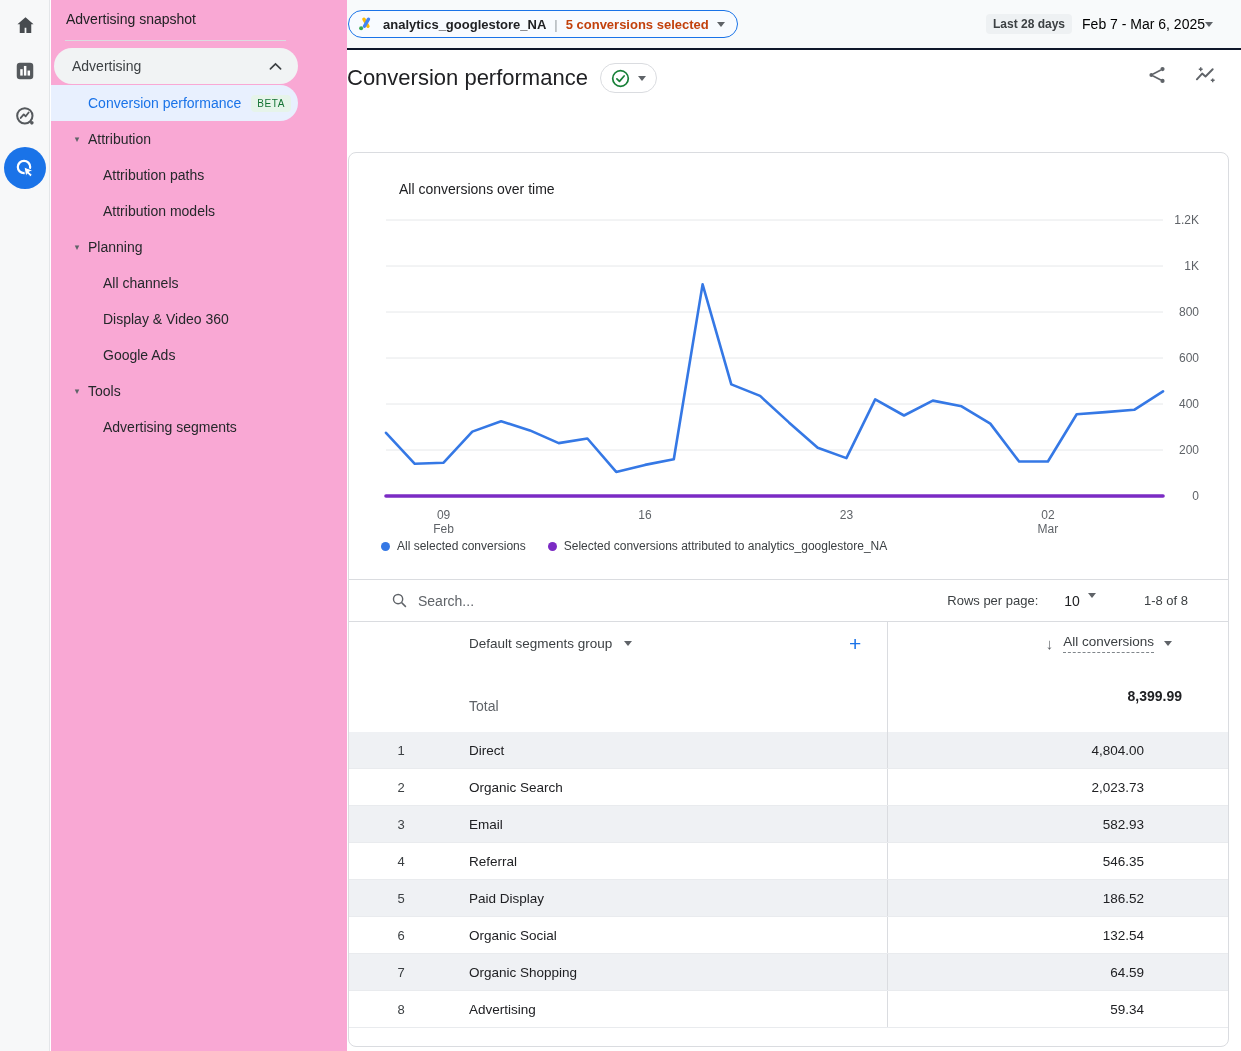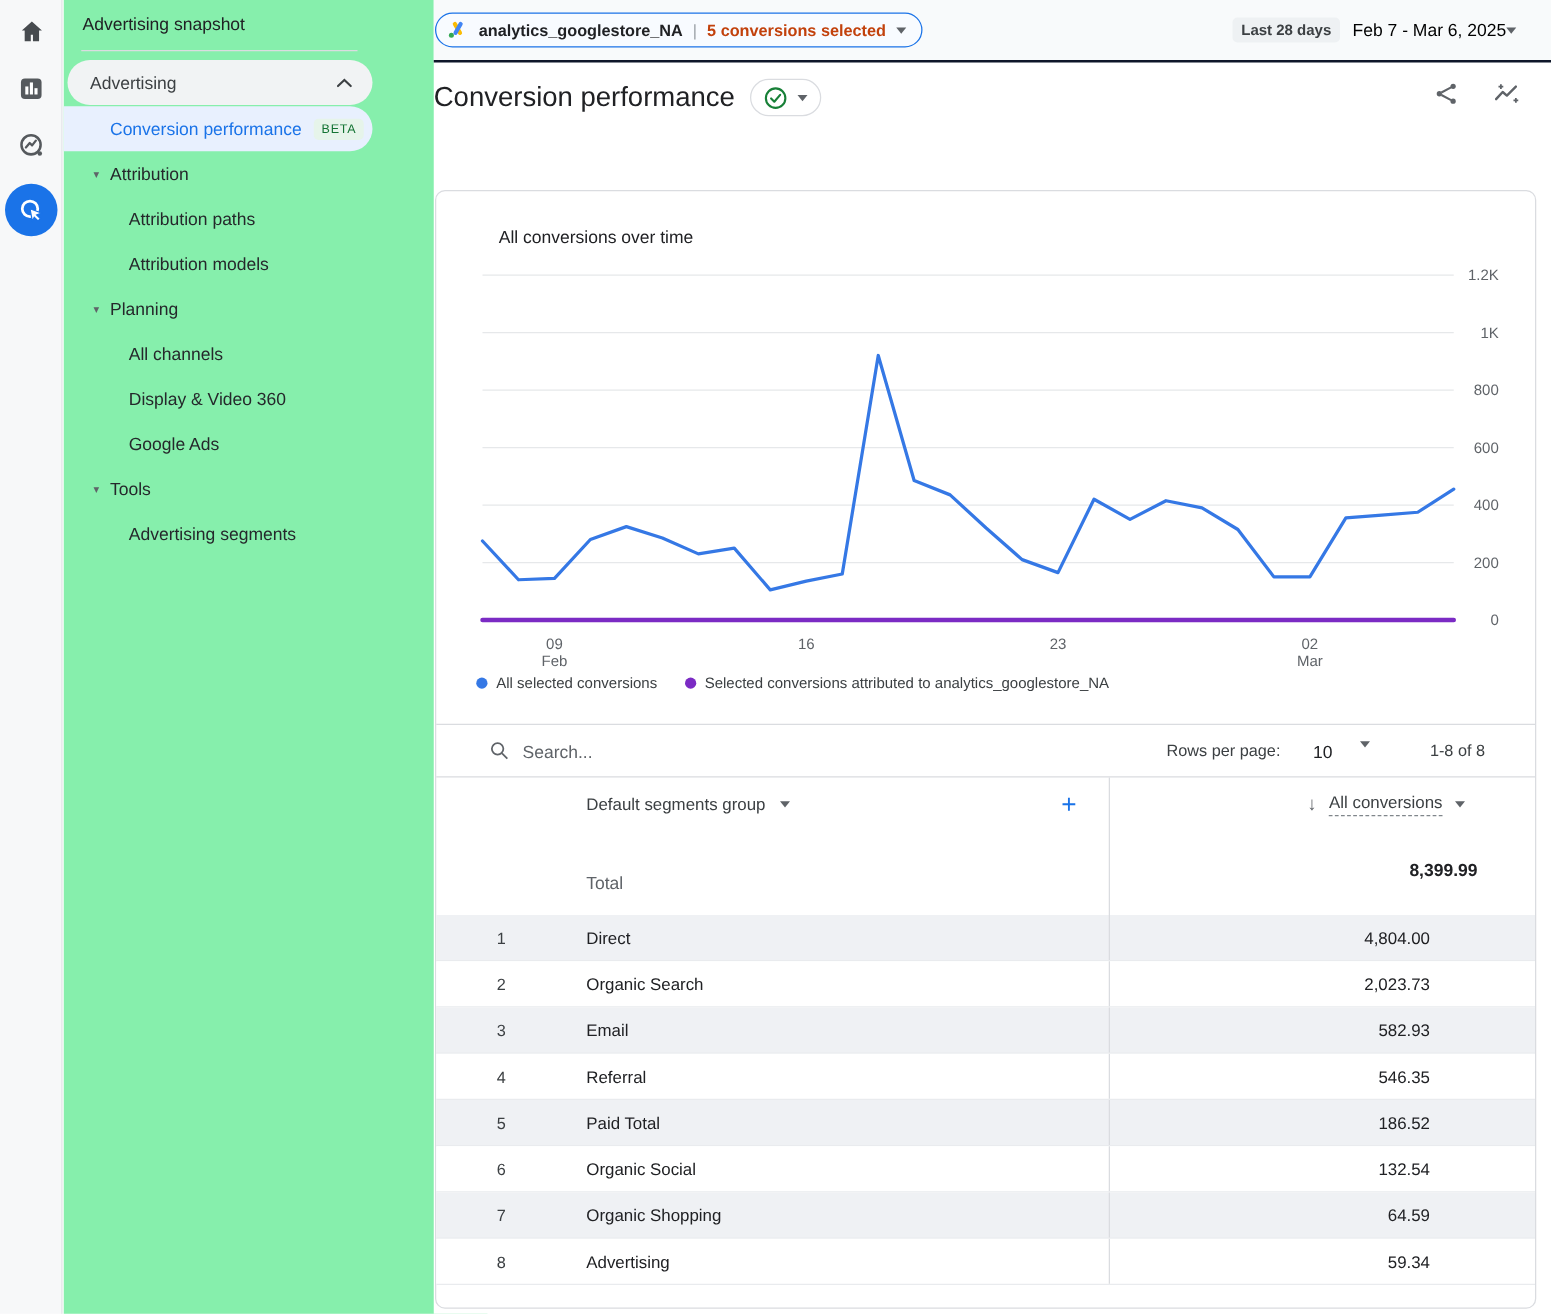--- a/index.html
+++ b/index.html
@@ -5,21 +5,21 @@
   * { box-sizing: border-box; margin: 0; padding: 0; }
   html,body { width:1241px; height:1051px; font-family:"Liberation Sans", sans-serif; background:#fff; color:#202124; overflow:hidden; }
 
   
   .rail { position:absolute; left:0; top:0; width:50px; height:1051px; background:#f7f8f9; border-right:1px solid #e3e6e9; z-index:5; }
   .rail-btn { position:absolute; left:0; width:50px; display:flex; justify-content:center; cursor:pointer; }
   .rail-home { top:14px; } .rail-reports { top:60px; } .rail-explore { top:105px; } .rail-adv { top:147px; }
   .adv-circle { width:42px; height:42px; border-radius:50%; background:#1a73e8; display:flex; align-items:center; justify-content:center; }
 
   
-  .nav { position:absolute; left:51px; top:0; width:339px; height:1051px; background:#86efac; }
+  .nav { position:absolute; left:51px; top:0; width:339px; height:1051px; background:#f9a8d4; }
   .nav-snapshot { position:absolute; top:11px; left:15px; font-size:14px; color:#202124; cursor:pointer; }
   .nav-divider { position:absolute; top:40px; left:14px; width:221px; border-top:1px solid #dadce0; }
   .nav-section-head { position:absolute; top:48px; left:3px; width:244px; height:36px; background:#f1f3f4; border-radius:18px;
       display:flex; align-items:center; justify-content:space-between; padding:0 16px 0 18px; cursor:pointer; }
   .nav-section-head span { font-size:14px; color:#3c4043; }
   .nav-sel { position:absolute; top:85px; left:0; width:247px; height:36px; background:#e8f0fe; border-radius:0 18px 18px 0;
       display:flex; align-items:center; padding-left:37px; cursor:pointer; }
   .nav-sel .lbl { font-size:14px; color:#1a73e8; }
   .beta { margin-left:10px; background:#e6f4ea; color:#137333; font-size:10px; letter-spacing:.6px; padding:3px 6px; border-radius:4px; }
   .nav-item { position:absolute; left:0; width:247px; height:36px; display:flex; align-items:center; font-size:14px; color:#25282b; cursor:pointer; }
@@ -60,21 +60,21 @@
   .dot-blue { background:#3578e5; }
   .dot-purple { background:#7b2bc4; }
 
   .toolbar { position:absolute; top:426px; left:0; width:879px; height:43px; border-top:1px solid #dadce0; border-bottom:1px solid #dadce0;
       display:flex; align-items:center; }
   .search-box { display:flex; align-items:center; gap:10px; margin-left:42px; }
   .search-box input { border:none; outline:none; background:transparent; font-size:14px; font-family:"Liberation Sans",sans-serif; color:#202124; width:320px; }
   .search-box input::placeholder { color:#5f6368; }
   .toolbar-right { margin-left:auto; display:flex; align-items:center; margin-right:40px; }
   .rpp-label { font-size:13px; color:#3c4043; }
-  .rpp-value { font-size:14px; color:#202124; margin-left:26px; cursor:pointer; display:flex; gap:22px; }
+  .rpp-value { font-size:14px; color:#202124; margin-left:26px; cursor:pointer; display:flex; gap:8px; }
   .pag { font-size:13px; color:#3c4043; margin-left:48px; }
 
   .thead { position:absolute; top:469px; left:0; width:879px; height:110px; }
   .thead .vline { position:absolute; left:538px; top:0; height:110px; border-left:1px solid #dadce0; }
   .dim-header { position:absolute; top:14px; left:120px; display:flex; align-items:center; gap:12px; cursor:pointer; font-size:13.5px; color:#3c4043; }
   .add-col { position:absolute; top:10px; left:500px; color:#1a73e8; font-size:21px; cursor:pointer; font-weight:normal; }
   .metric-header { position:absolute; top:12px; right:56px; display:flex; align-items:center; gap:10px; cursor:pointer; }
   .metric-header .mh-text { font-size:13.5px; color:#3c4043; border-bottom:1px dashed #80868b; padding-bottom:3px; }
   .sort-arrow { font-size:15px; color:#5f6368; }
   .total-label { position:absolute; top:76px; left:120px; font-size:14px; color:#5f6368; }
@@ -324,21 +324,21 @@
         <div class="trow">
           <div class="td-left">
             <span class="td-rank">4</span>
             <span class="td-channel">Referral</span>
           </div>
           <div class="td-right">546.35</div>
         </div>
         <div class="trow odd">
           <div class="td-left">
             <span class="td-rank">5</span>
-            <span class="td-channel">Paid Total</span>
+            <span class="td-channel">Paid Display</span>
           </div>
           <div class="td-right">186.52</div>
         </div>
         <div class="trow">
           <div class="td-left">
             <span class="td-rank">6</span>
             <span class="td-channel">Organic Social</span>
           </div>
           <div class="td-right">132.54</div>
         </div>

